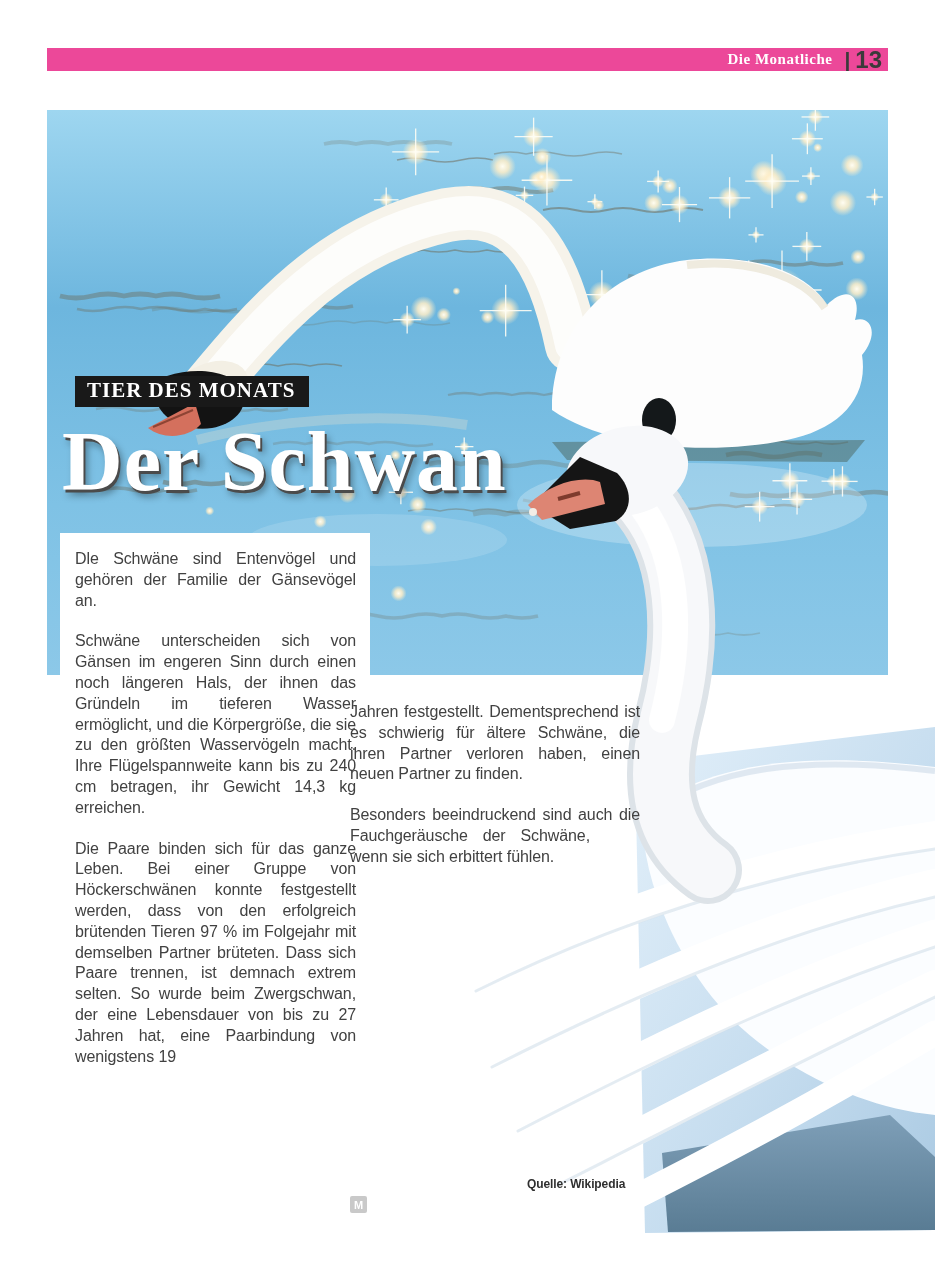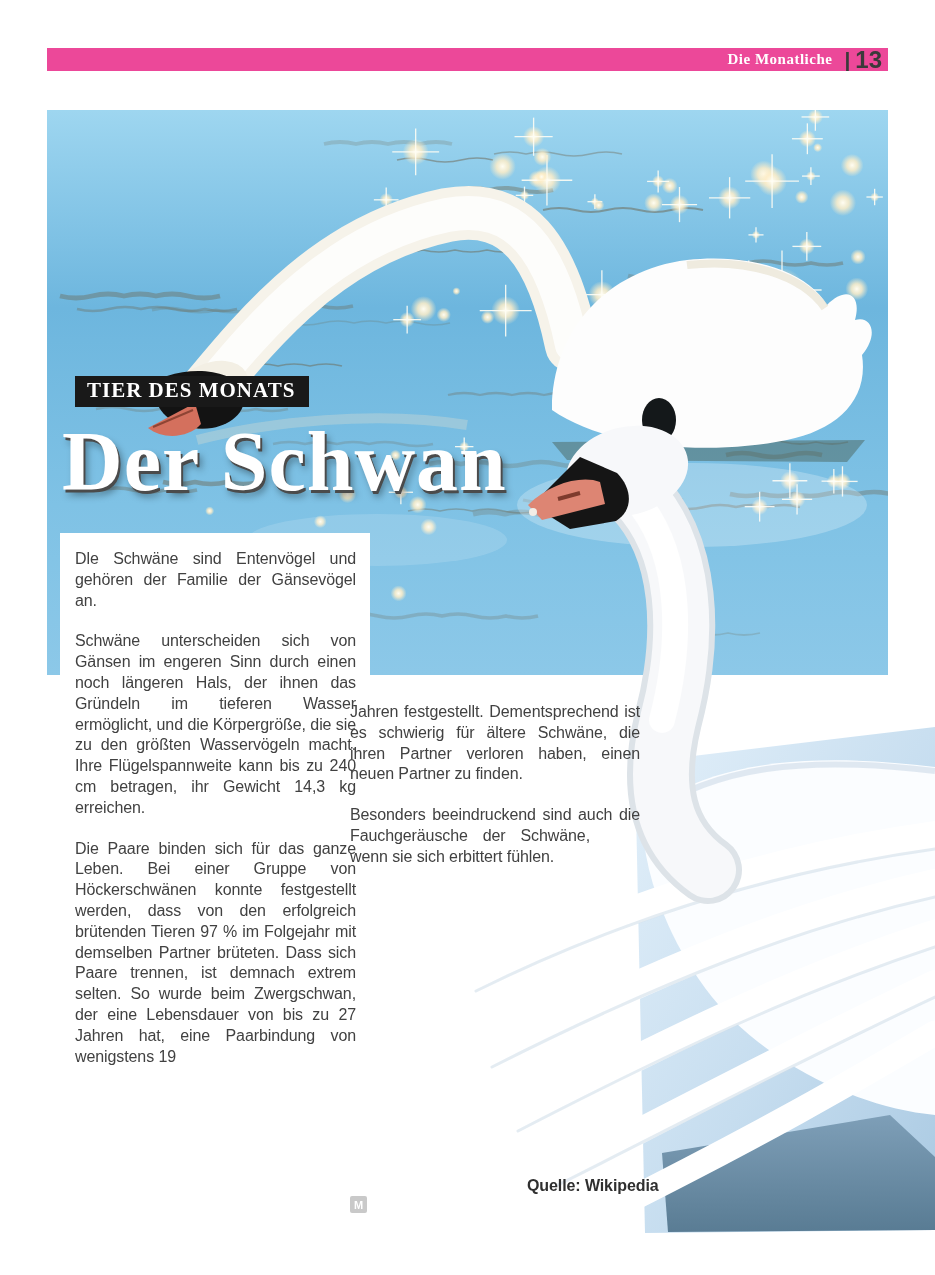--- a/index.html
+++ b/index.html
@@ -52,21 +52,21 @@
   .left-col{position:absolute;left:75px;top:549px;width:281px;z-index:5;}
   .right-col{position:absolute;left:350px;top:702px;width:382px;z-index:5;}
   .right-col .sp{float:right;clear:right;}
   .sp1{width:92px;height:124px;}
   .sp2{width:142px;height:83px;}
   .sp3{width:177px;height:83px;}
   .sp4{width:232px;height:62px;}
   .sp5{width:170px;height:82px;}
   .source-note{
     position:absolute;left:527px;top:1177px;z-index:6;
-    font-size:16px;font-weight:bold;color:#2f2f2f;letter-spacing:-.1px;
+    font-size:12px;font-weight:bold;color:#2f2f2f;letter-spacing:-.1px;
   }
   .end-mark{
     position:absolute;left:350px;top:1196px;width:17px;height:17px;z-index:6;
     background:#c9c9c9;border-radius:2px;color:#ffffff;
     font-size:11px;font-weight:bold;display:flex;align-items:center;justify-content:center;
   }
   
   .side-photo{position:absolute;left:430px;top:415px;width:505px;height:820px;z-index:4;}
 </style>
 </head>

